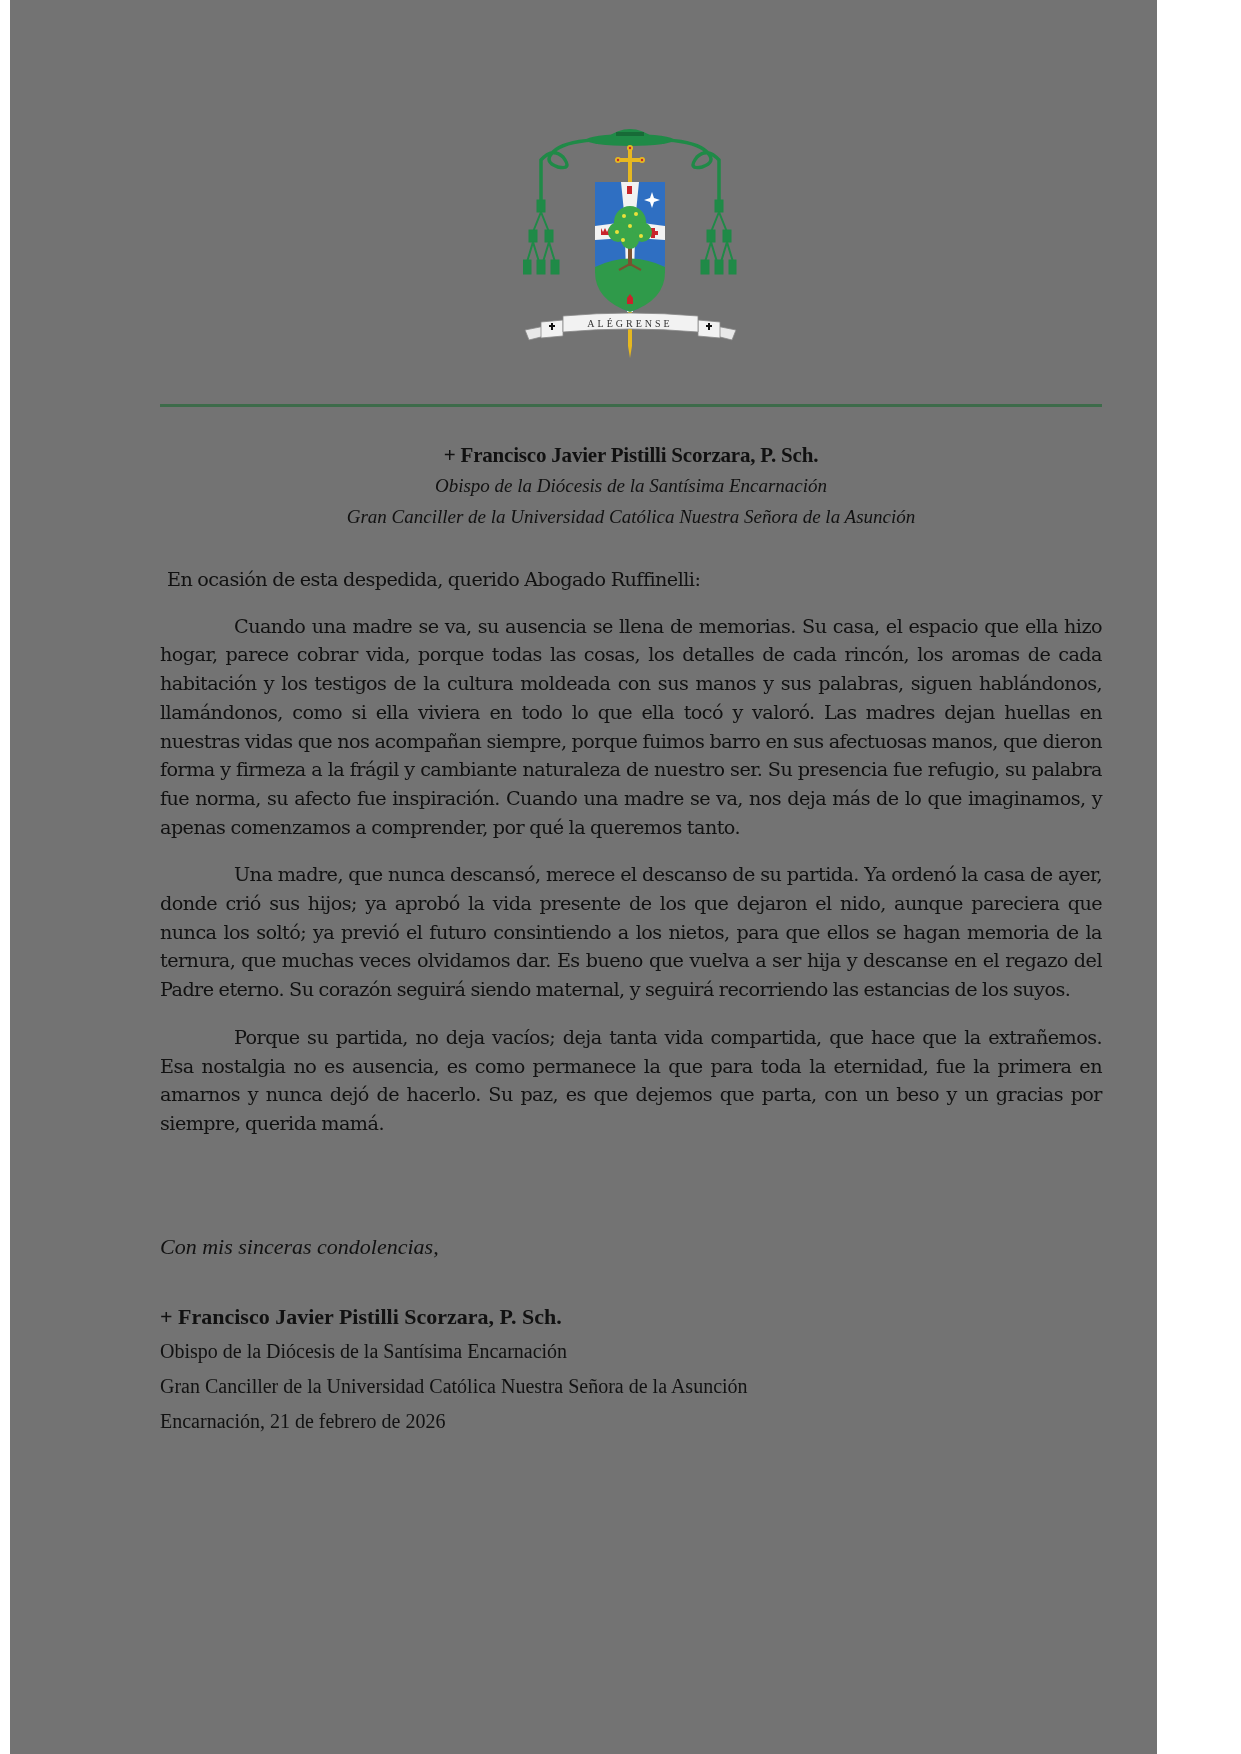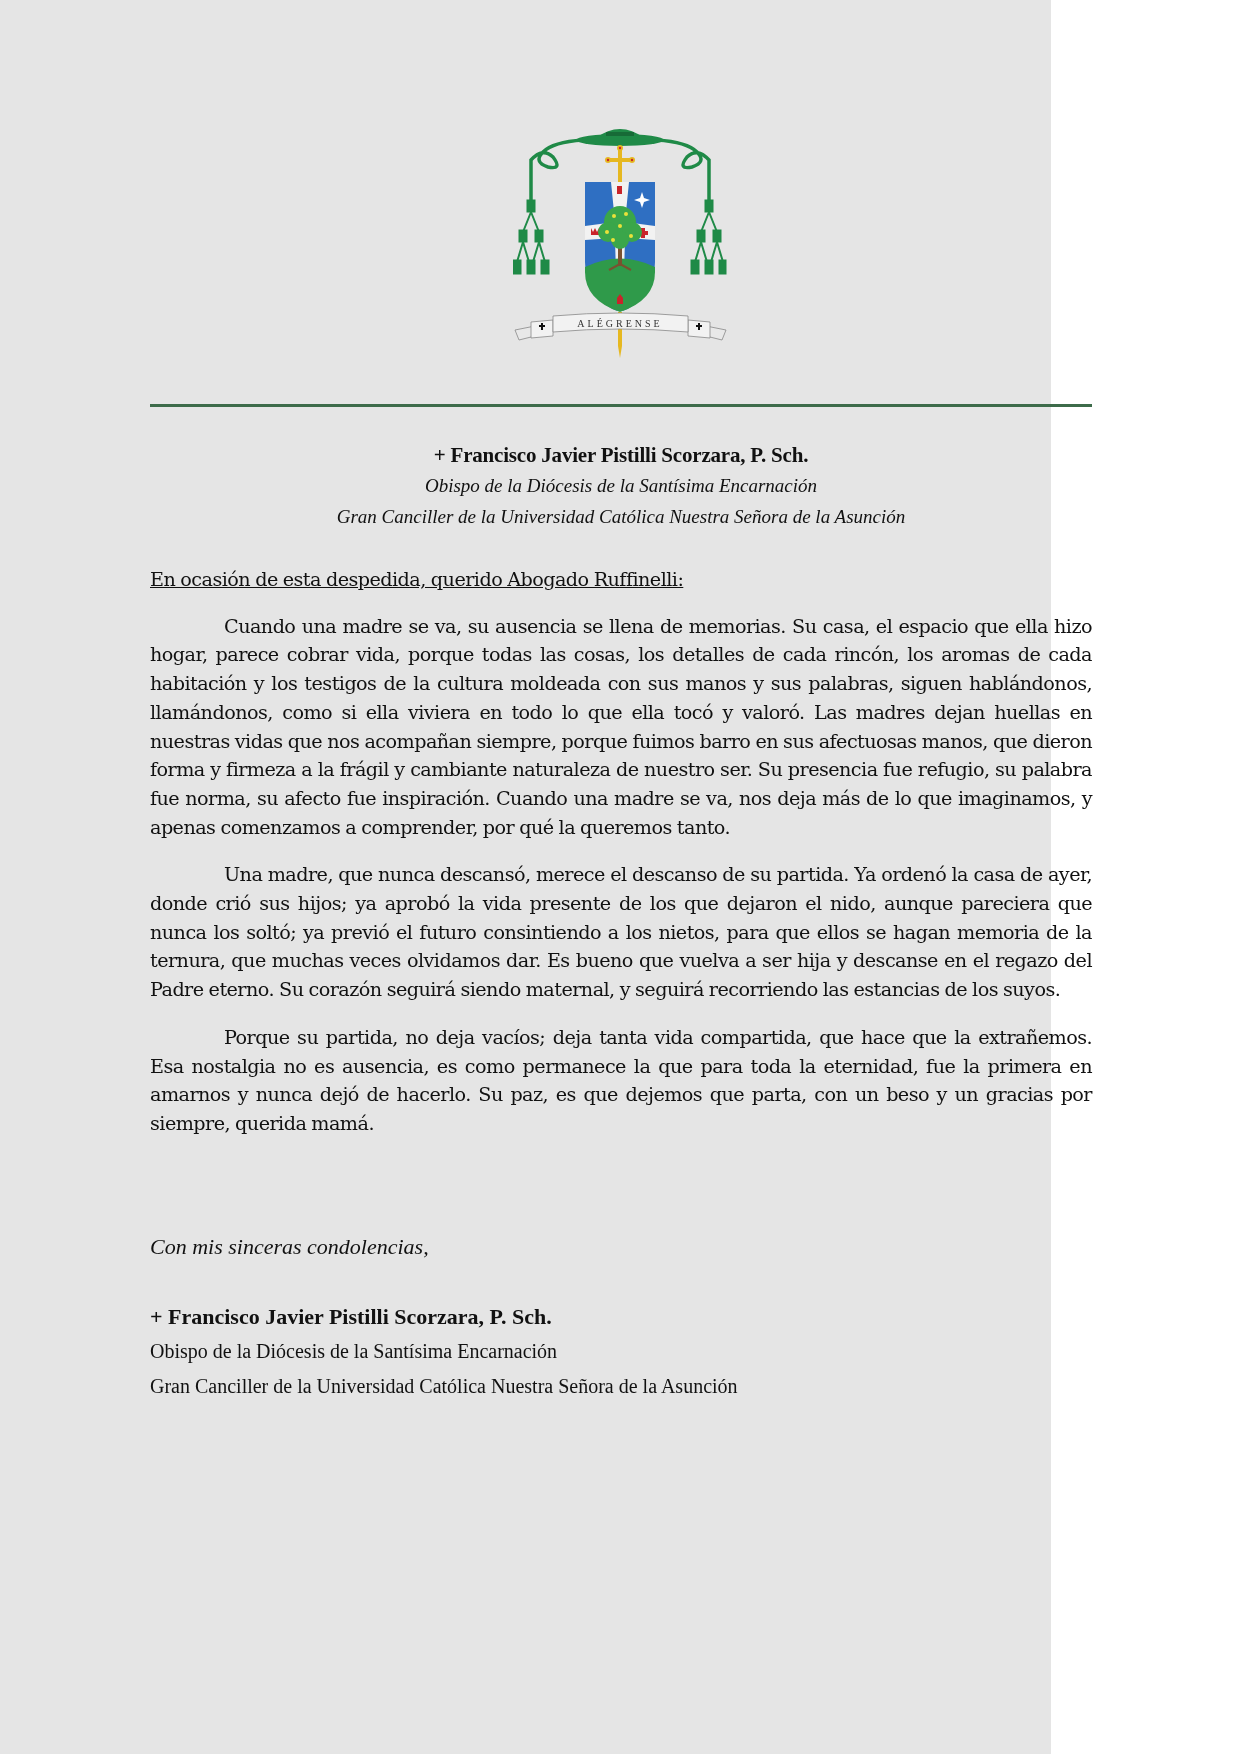--- a/index.html
+++ b/index.html
@@ -9,24 +9,24 @@
     }
     body {
       width: 1241px;
       height: 1754px;
       position: relative;
       overflow: hidden;
       color: #111111;
     }
     .page {
       position: absolute;
-      left: 0; top: 0;
-      width: 1051px;
+      left: 10px; top: 0;
+      width: 1147px;
       height: 1754px;
-      background: #e5e5e5;
+      background: #737373;
     }
     .crest {
       position: absolute;
       left: 513px;
       top: 122px;
       width: 215px;
       height: 240px;
     }
     .divider {
       position: absolute;
@@ -60,22 +60,21 @@
       left: 150px;
       top: 566px;
       width: 942px;
       font-family: "DejaVu Serif", serif;
       font-size: 19.2px;
       line-height: 28.7px;
       letter-spacing: -0.55px;
       word-spacing: -0.5px;
     }
     .salutation {
-      margin: 0 0 18px 0;
-      text-decoration: underline;
+      margin: 0 0 18px 7px;
     }
     .para {
       margin: 0 0 19px 0;
       text-indent: 74px;
       text-align: justify;
       text-align-last: left;
     }
     .closing {
       position: absolute;
       left: 150px;
@@ -198,15 +197,16 @@
     <p class="para">Una madre, que nunca descansó, merece el descanso de su partida. Ya ordenó la casa de ayer, donde crió sus hijos; ya aprobó la vida presente de los que dejaron el nido, aunque pareciera que nunca los soltó; ya previó el futuro consintiendo a los nietos, para que ellos se hagan memoria de la ternura, que muchas veces olvidamos dar. Es bueno que vuelva a ser hija y descanse en el regazo del Padre eterno. Su corazón seguirá siendo maternal, y seguirá recorriendo las estancias de los suyos.</p>
     <p class="para">Porque su partida, no deja vacíos; deja tanta vida compartida, que hace que la extrañemos. Esa nostalgia no es ausencia, es como permanece la que para toda la eternidad, fue la primera en amarnos y nunca dejó de hacerlo. Su paz, es que dejemos que parta, con un beso y un gracias por siempre, querida mamá.</p>
   </div>
 
   <div class="closing">Con mis sinceras condolencias,</div>
 
   <div class="signature">
     <div class="sig-name">+ Francisco Javier Pistilli Scorzara, P. Sch.</div>
     <div class="sig-line">Obispo de la Diócesis de la Santísima Encarnación</div>
     <div class="sig-line">Gran Canciller de la Universidad Católica Nuestra Señora de la Asunción</div>
+    <div class="sig-line">Encarnación, 21 de febrero de 2026</div>
   </div>
 
 </div>
 
 </body></html>

